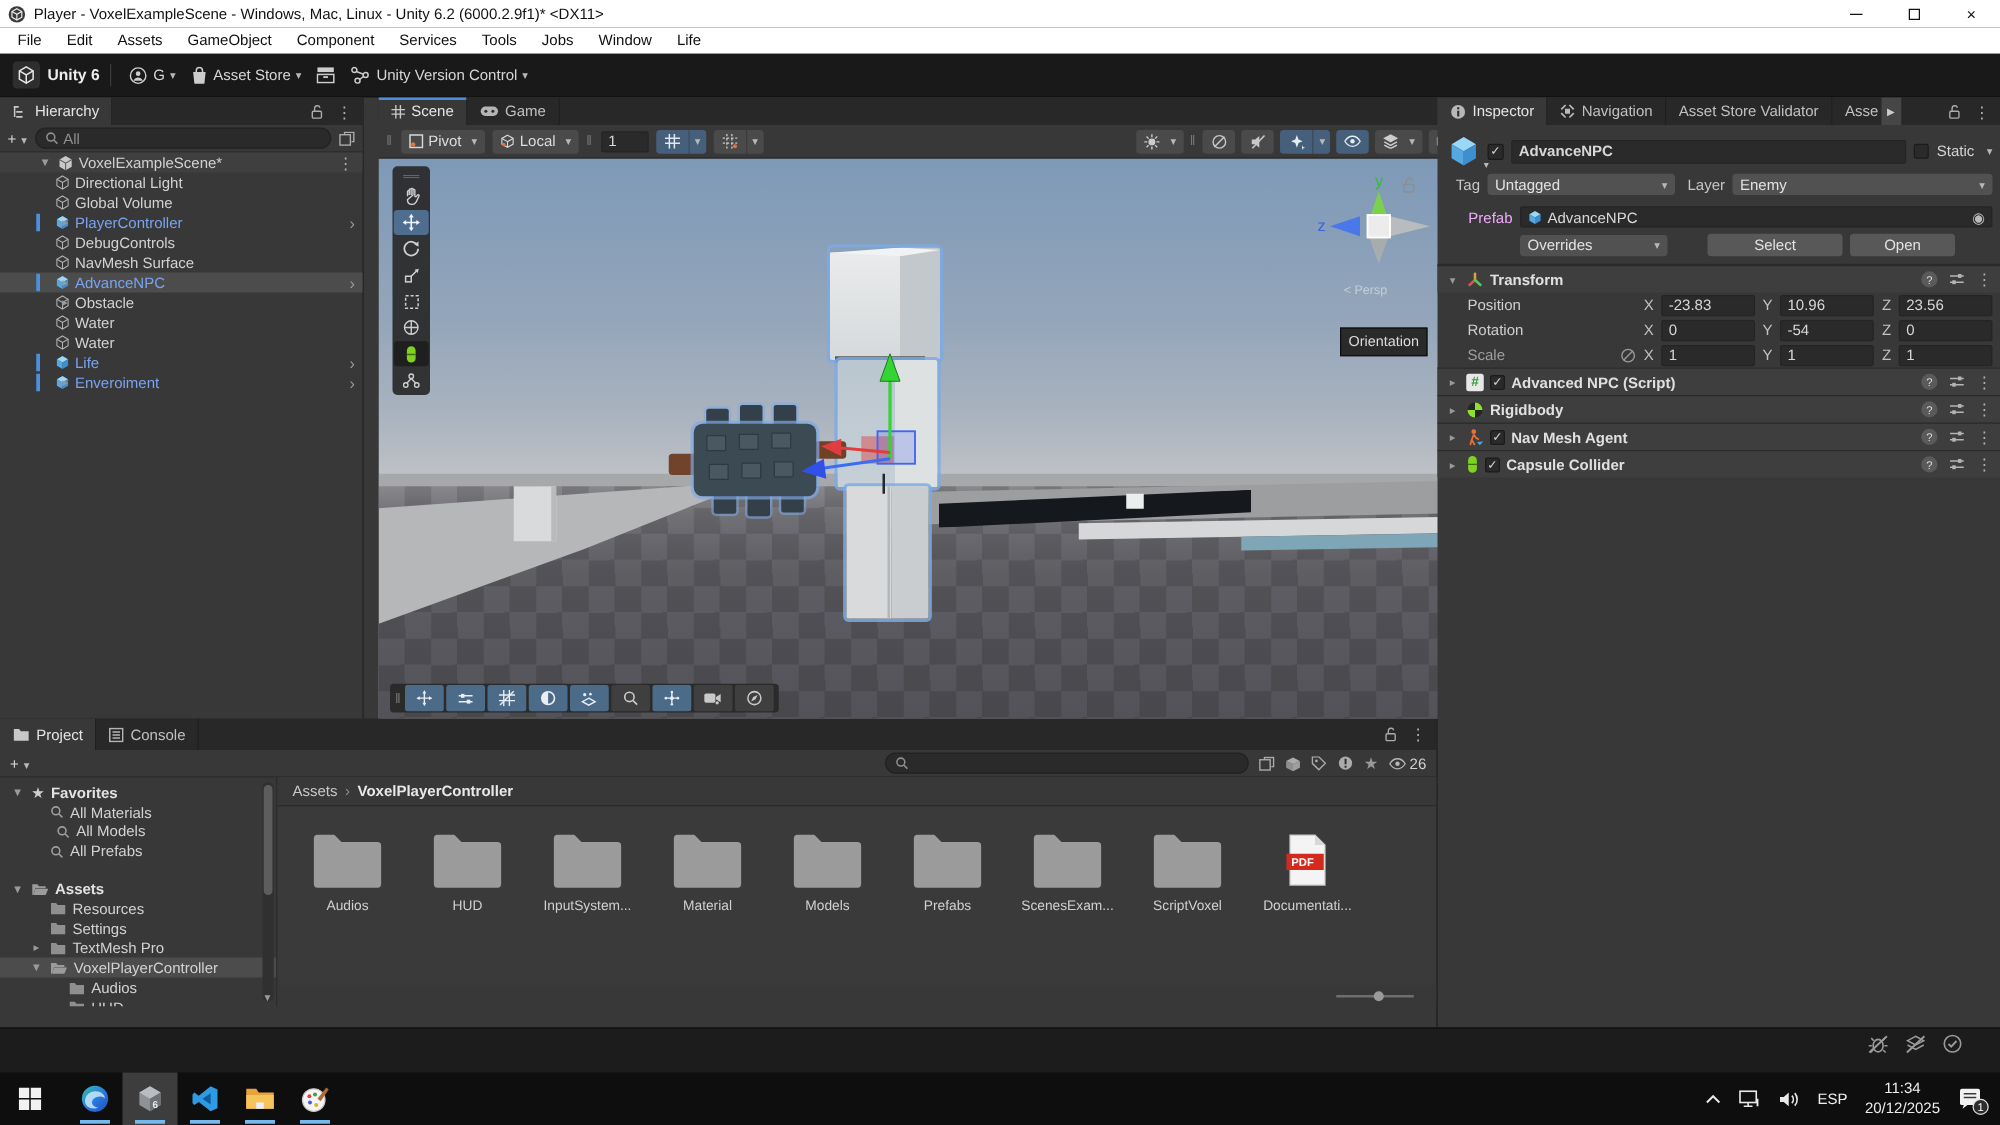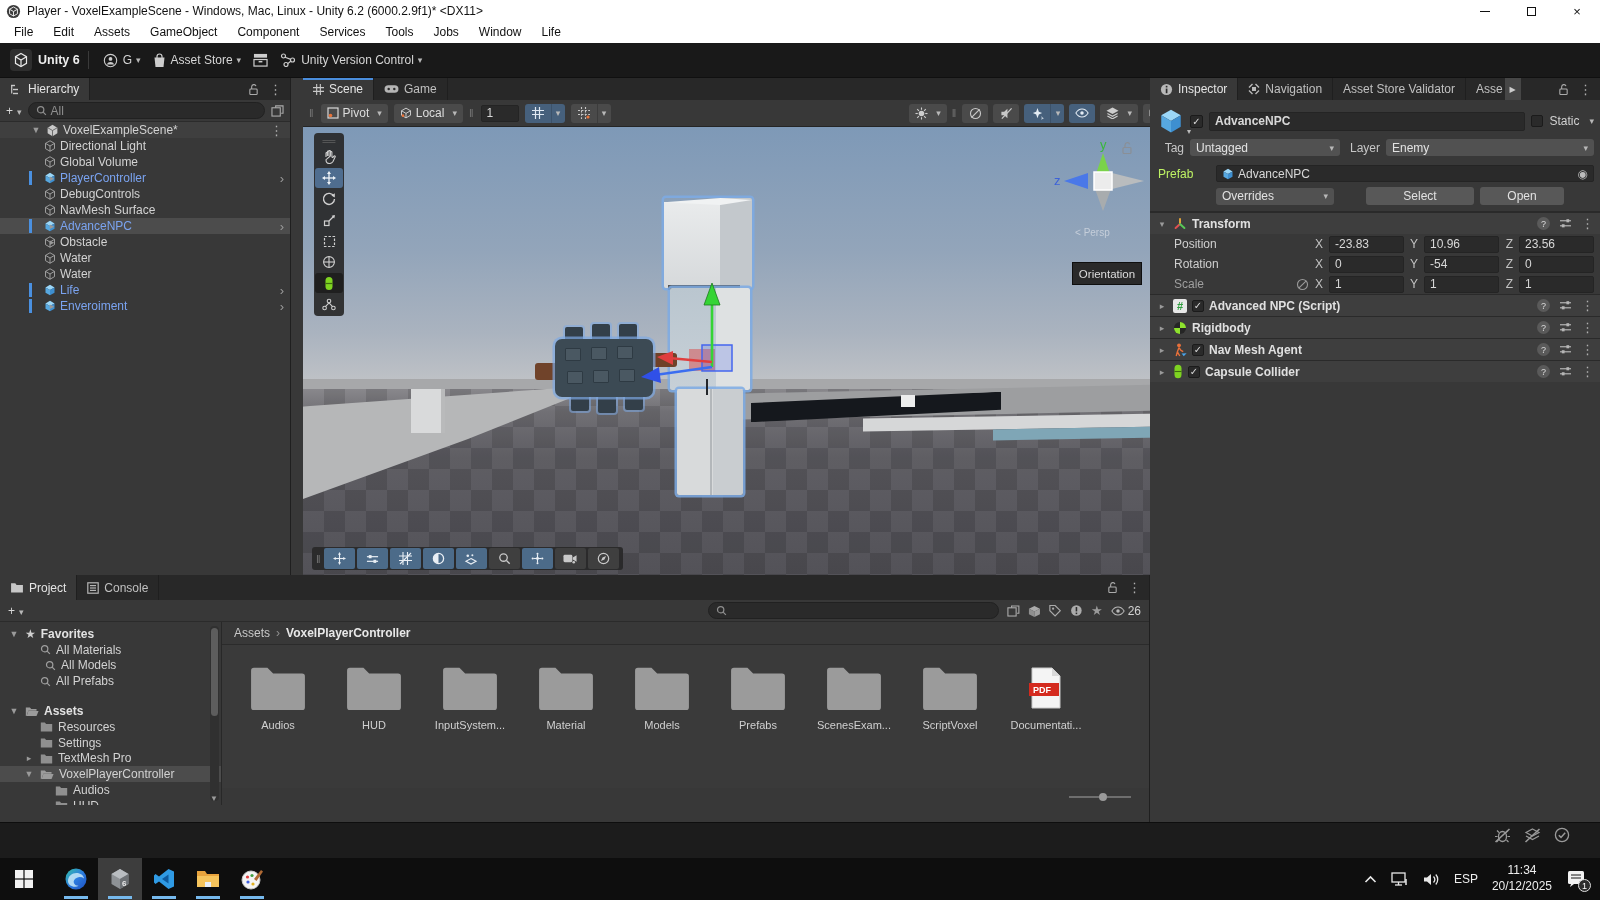--- a/index.html
+++ b/index.html
@@ -855,21 +855,21 @@
             <span>Untagged</span>
             <span class="dd">▾</span>
           </div>
         <span style="width:34px;text-align:right;color:#c6c6c6;flex:none">Layer</span>
         <div class="udrop" style="flex:1">
             <span>Enemy</span>
             <span class="dd">▾</span>
           </div>
       </div>
       <div class="insp-row" style="margin-top:9px;">
-        <span style="width:52px;text-align:left;color:#bef264;flex:none">Prefab</span>
+        <span style="width:52px;text-align:right;color:#f0abfc;flex:none">Prefab</span>
         <div class="ifield" style="flex:1;gap:4px;">
           <svg width="12" height="12" viewBox="0 0 16 16">
               <path d="M2 4.5 8 8 14 4.5 8 1Z" fill="#9bd7f8"></path>
               <path d="M2 4.5 8 8v7L2 11.5Z" fill="#57a8e0"></path>
               <path d="M8 8v7l6-3.5v-7Z" fill="#3e8fd0"></path>
             </svg>
           <span>AdvanceNPC</span>
           <span style="margin-left:auto;color:#bbb;">◉</span>
         </div>
       </div>

